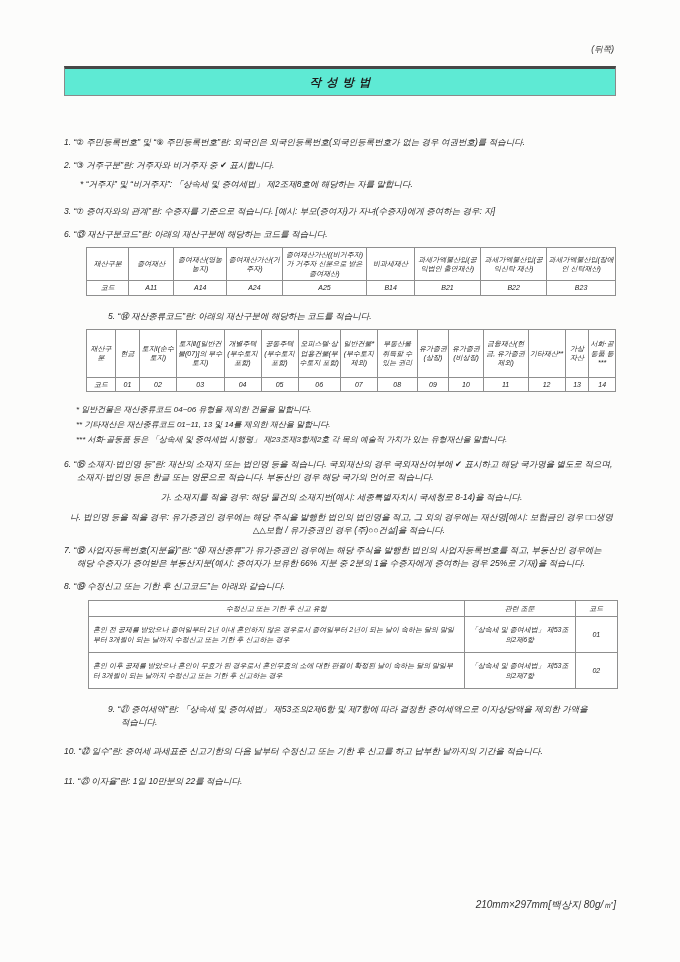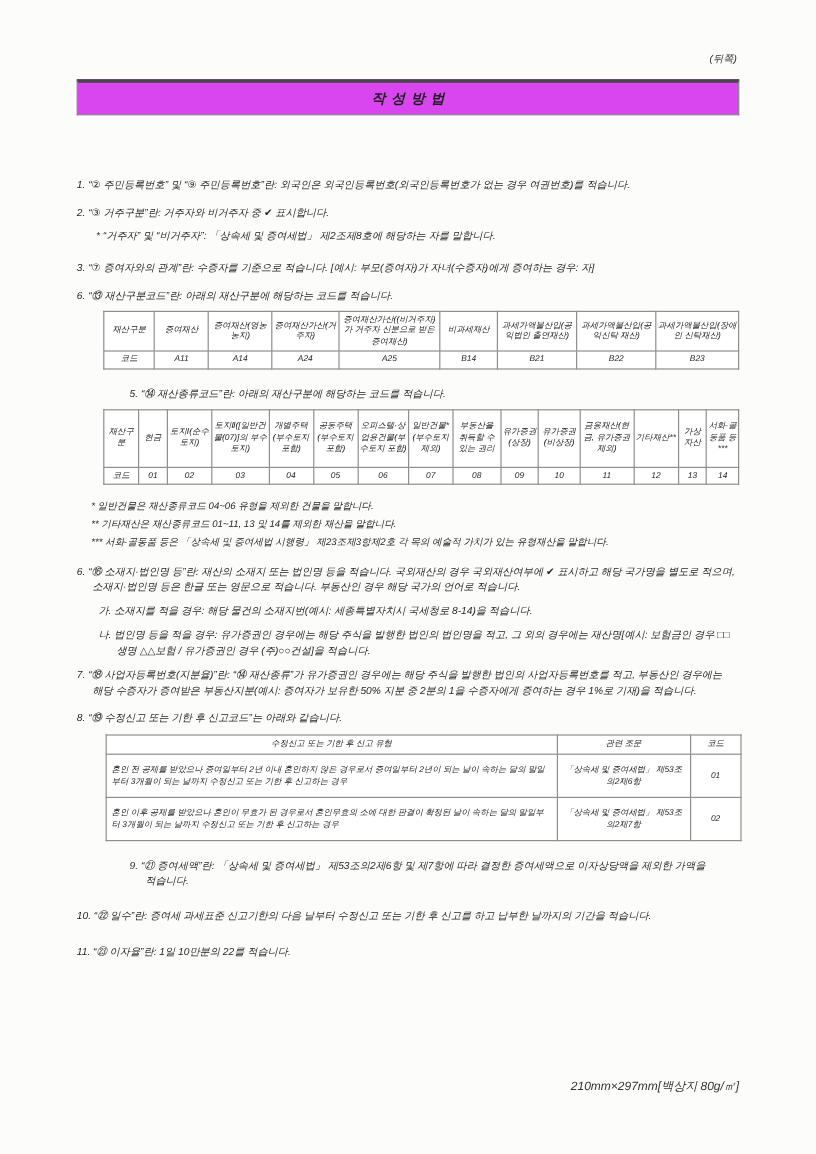--- a/index.html
+++ b/index.html
@@ -10,42 +10,42 @@
     font-family: "Liberation Sans", "DejaVu Sans", sans-serif;
     color: #262626;
     position: relative;
     overflow: hidden;
   }
   .page { position: absolute; inset: 0; padding: 44px 64px 0 64px; font-style: italic; }
   .corner { text-align: right; font-size: 8.5px; color: #333; margin-bottom: 10px; padding-right: 2px; }
   .titlebox {
     border: 1px solid #8a8a8a;
     border-top: 3px solid #474747;
-    background: #d946ef;
+    background: #5eead4;
     text-align: center;
     font-size: 11.5px;
     font-weight: bold;
     letter-spacing: 5px;
     padding: 6px 0 5px 5px;
-    margin-bottom: 52px;
+    margin-bottom: 40px;
     color: #1d1d1d;
   }
   .it {
     margin: 0 0 10px 0;
     font-size: 8.5px;
     line-height: 1.55;
     padding-left: 13px;
     text-indent: -13px;
     word-break: keep-all;
   }
   .it.tight { margin-bottom: 6px; }
   .it.num2 { padding-left: 18px; text-indent: -18px; }
   .it.gap-top { margin-top: 14px; margin-left: 44px; }
   .sub1 { margin-left: 16px; margin-bottom: 13px; }
-  .suba { margin-left: 18px; padding-left: 15px; text-indent: -15px; margin-bottom: 7px; }
+  .suba { margin-left: 3px; padding-left: 15px; text-indent: -15px; margin-bottom: 7px; text-align: center; }
   .note {
     margin: 0 0 3px 12px;
     font-size: 8px;
     line-height: 1.5;
     padding-left: 14px;
     text-indent: -14px;
     word-break: keep-all;
   }
   .note.last { margin-bottom: 12px; }
   .tb {
@@ -197,21 +197,21 @@
   </table>
 
   <p class="note">* 일반건물은 재산종류코드 04~06 유형을 제외한 건물을 말합니다.</p>
   <p class="note">** 기타재산은 재산종류코드 01~11, 13 및 14를 제외한 재산을 말합니다.</p>
   <p class="note last">*** 서화·골동품 등은 「상속세 및 증여세법 시행령」 제23조제3항제2호 각 목의 예술적 가치가 있는 유형재산을 말합니다.</p>
 
   <p class="it tight">6. “⑯ 소재지·법인명 등”란: 재산의 소재지 또는 법인명 등을 적습니다. 국외재산의 경우 국외재산여부에 ✔ 표시하고 해당 국가명을 별도로 적으며, 소재지·법인명 등은 한글 또는 영문으로 적습니다. 부동산인 경우 해당 국가의 언어로 적습니다.</p>
   <p class="it suba">가. 소재지를 적을 경우: 해당 물건의 소재지번(예시: 세종특별자치시 국세청로 8-14)을 적습니다.</p>
   <p class="it suba">나. 법인명 등을 적을 경우: 유가증권인 경우에는 해당 주식을 발행한 법인의 법인명을 적고, 그 외의 경우에는 재산명[예시: 보험금인 경우 □□생명 △△보험 / 유가증권인 경우 (주)○○건설]을 적습니다.</p>
 
-  <p class="it">7. “⑱ 사업자등록번호(지분율)”란: “⑭ 재산종류”가 유가증권인 경우에는 해당 주식을 발행한 법인의 사업자등록번호를 적고, 부동산인 경우에는 해당 수증자가 증여받은 부동산지분(예시: 증여자가 보유한 50% 지분 중 2분의 1을 수증자에게 증여하는 경우 1%로 기재)을 적습니다.</p>
+  <p class="it">7. “⑱ 사업자등록번호(지분율)”란: “⑭ 재산종류”가 유가증권인 경우에는 해당 주식을 발행한 법인의 사업자등록번호를 적고, 부동산인 경우에는 해당 수증자가 증여받은 부동산지분(예시: 증여자가 보유한 66% 지분 중 2분의 1을 수증자에게 증여하는 경우 25%로 기재)을 적습니다.</p>
 
   <p class="it tight">8. “⑲ 수정신고 또는 기한 후 신고코드”는 아래와 같습니다.</p>
 
   <table class="tb tb3">
     <colgroup>
       <col style="width:71%">
         <col style="width:21%">
         <col style="width:8%">
     </colgroup>
     <tbody>

